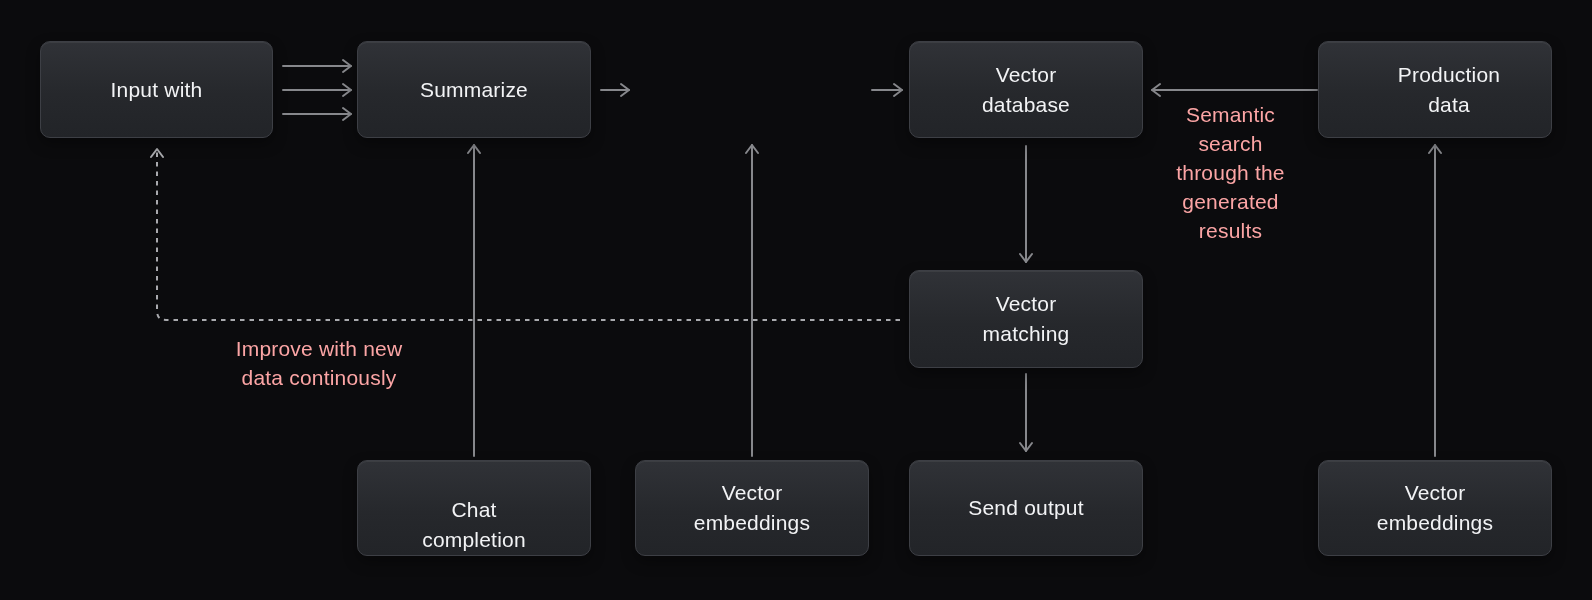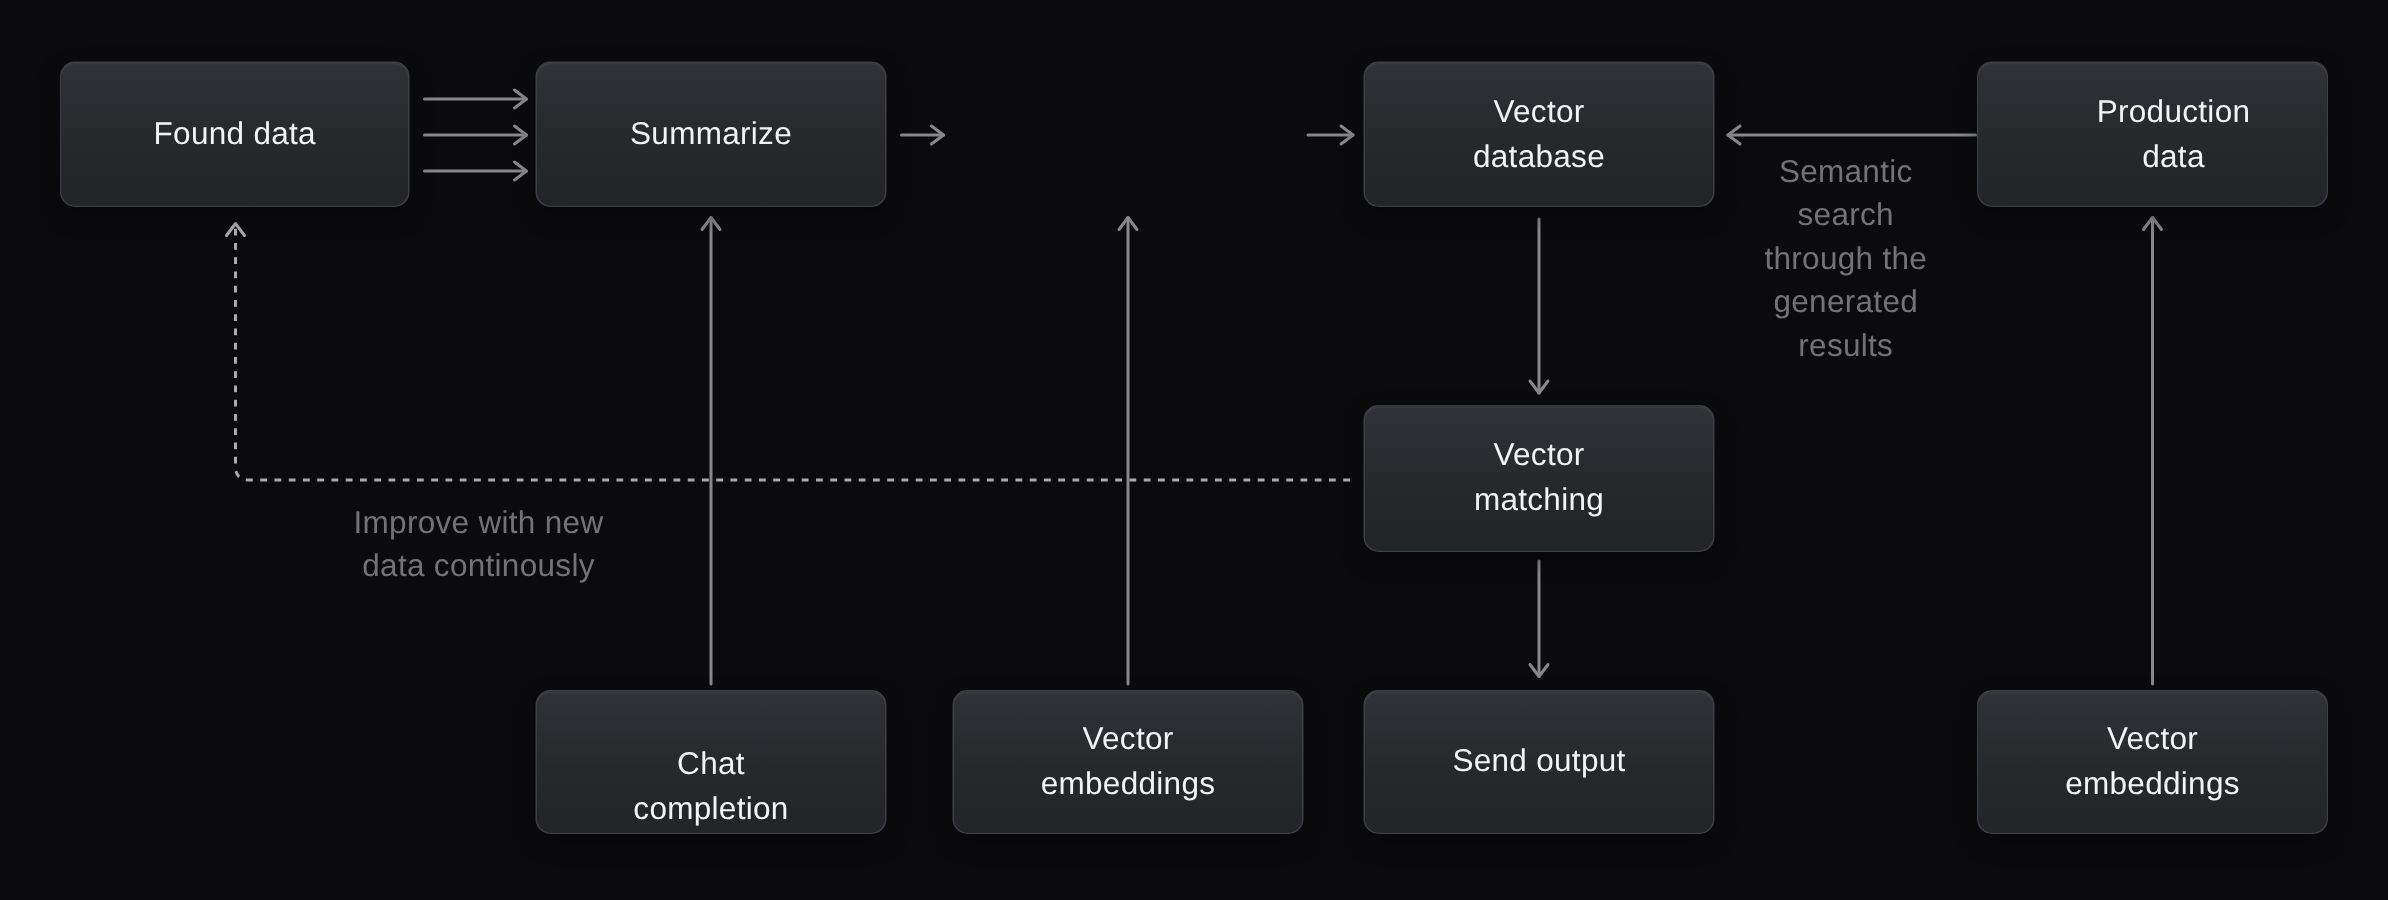--- a/index.html
+++ b/index.html
@@ -35,21 +35,21 @@
   .node-label {
     color: #f2f3f5;
     font-size: 21px;
     line-height: 30px;
     font-weight: 400;
     white-space: pre-line;
     letter-spacing: 0.2px;
   }
   .edge-label {
     position: absolute;
-    color: #737373;
+    color: #fca5a5;
     font-size: 21px;
     line-height: 29px;
     text-align: center;
     white-space: pre-line;
     letter-spacing: 0.2px;
   }
   
   .n-input-data        { left: 40px;   top: 41px;  width: 233px; height: 97px; }
   .n-summarize         { left: 357px;  top: 41px;  width: 234px; height: 97px; }
   .n-vectorize-output  { left: 635px;  top: 41px;  width: 234px; height: 97px; }
@@ -90,21 +90,21 @@
       <path d="M1026,374 V451" marker-end="url(#chev)"></path>
       <path d="M474,456  V145" marker-end="url(#chev)"></path>
       <path d="M752,456  V145" marker-end="url(#chev)"></path>
       <path d="M1435,456 V145" marker-end="url(#chev)"></path>
     </g>
 
     <path d="M900,320 L166,320 Q157,320 157,311 L157,149" fill="none" stroke="#a9aaae" stroke-width="2" stroke-dasharray="4.5 5" marker-end="url(#chevLight)"></path>
   </svg>
 
   <div class="node n-input-data">
-    <span class="node-label">Found data</span>
+    <span class="node-label">Input with</span>
   </div>
 
   <div class="node n-summarize">
     <span class="node-label">Summarize</span>
   </div>
 
 
   <div class="node n-vector-database">
     <span class="node-label">Vector
 database</span>

